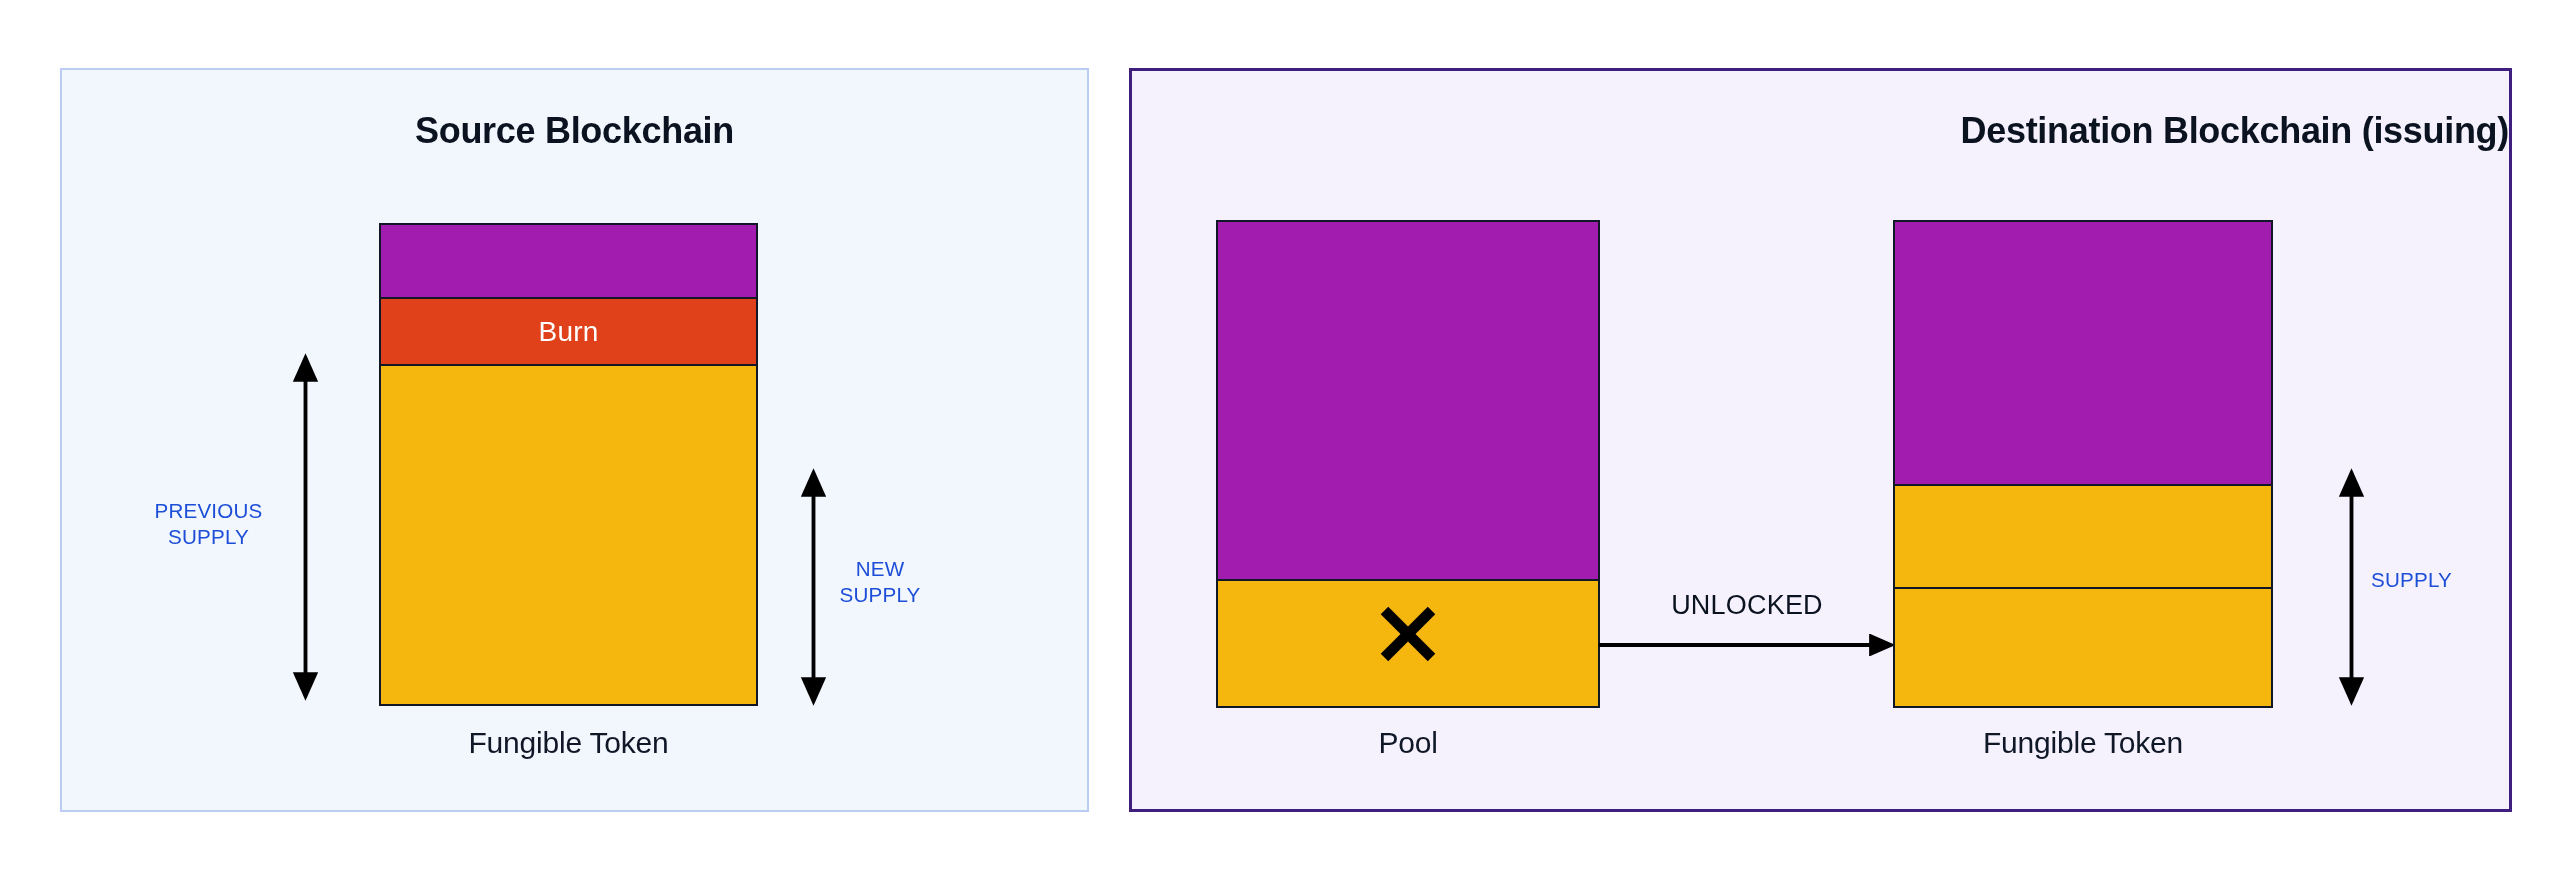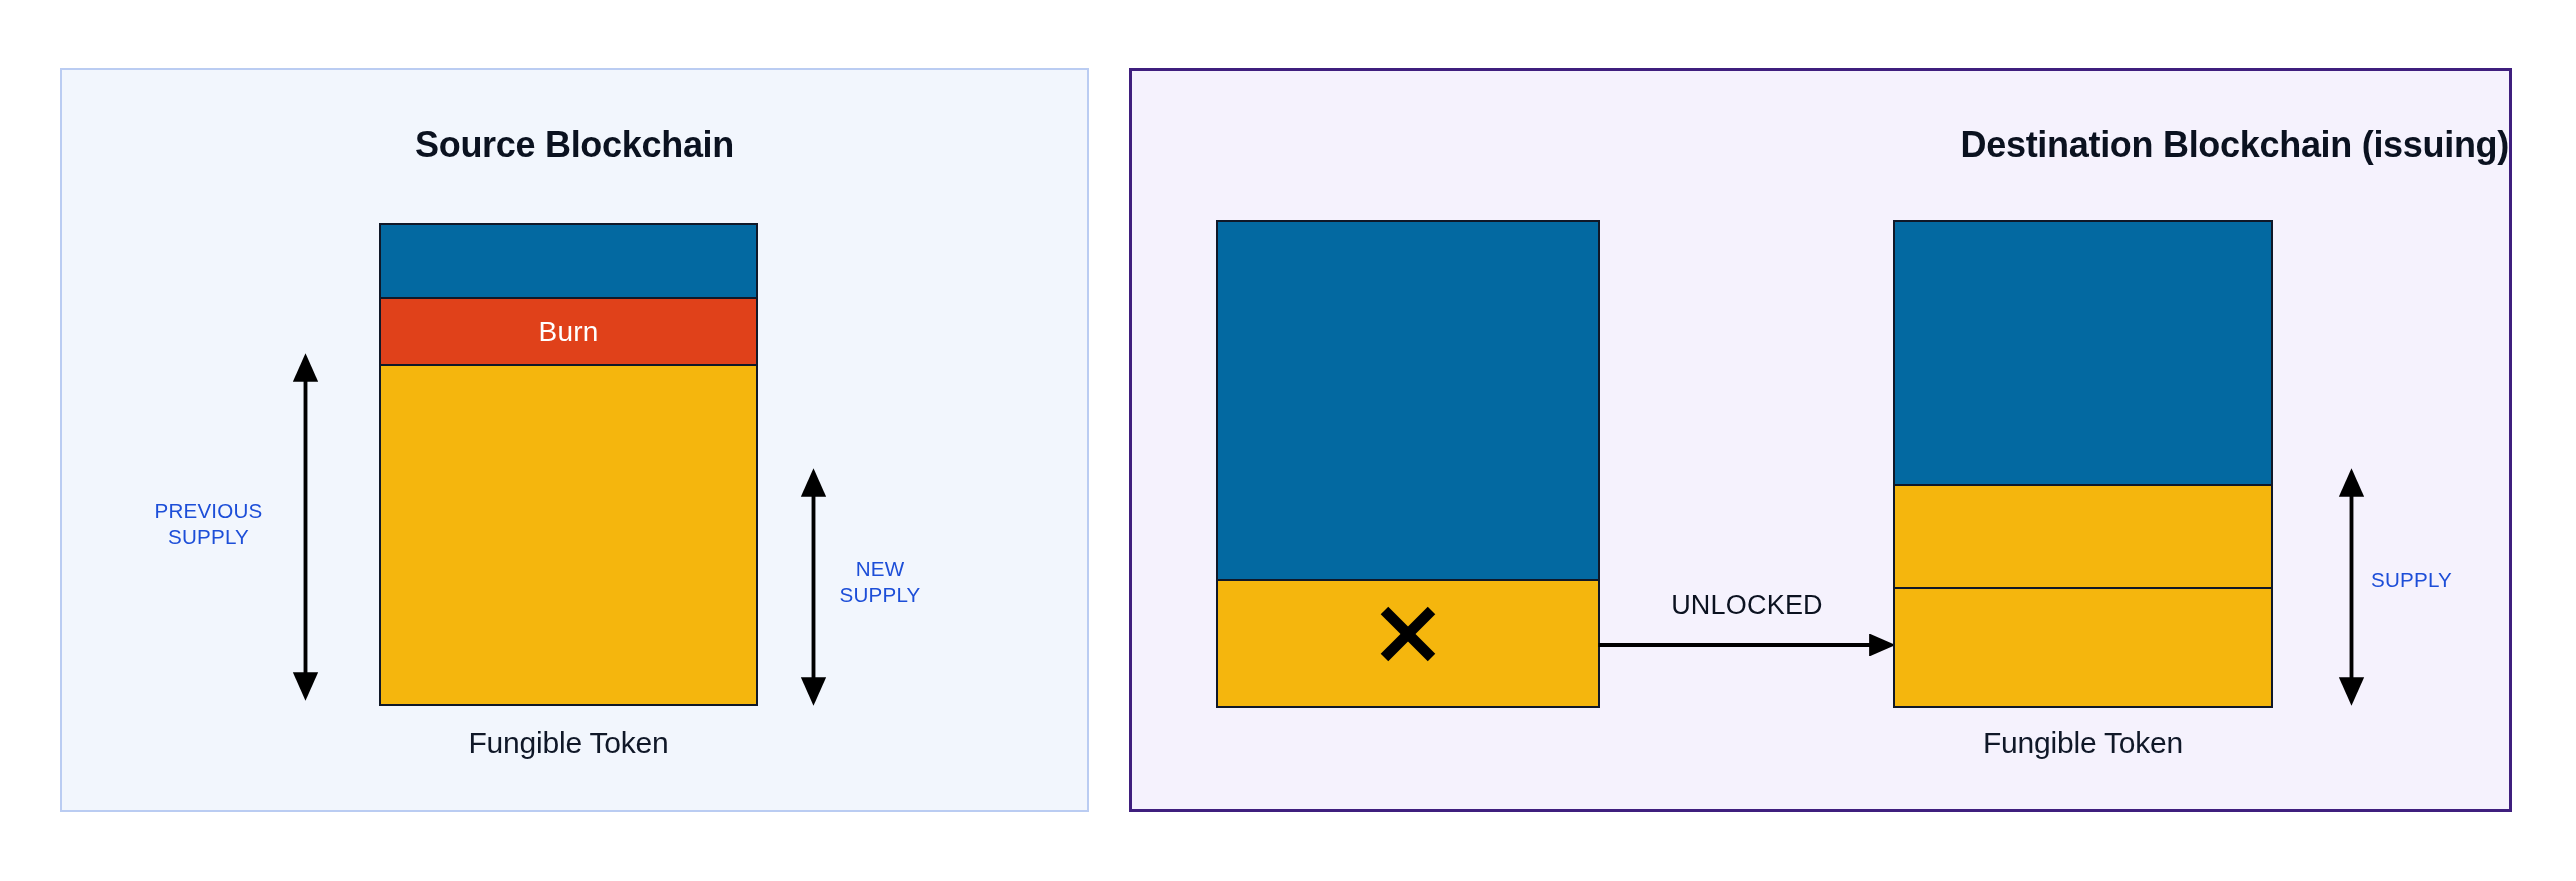--- a/index.html
+++ b/index.html
@@ -48,31 +48,30 @@
   .panel-title {
     position: absolute;
     left: 0;
     right: 0;
     text-align: center;
     font-weight: 700;
     font-size: 36px;
     letter-spacing: -0.3px;
     color: #0B1220;
     white-space: nowrap;
-    margin-top: 14px;
   }
   #source-title  { top: 40px; }
   #dest-title    { top: 39px; text-align: right; }
 
   
   .box {
     position: absolute;
     box-sizing: border-box;
     border: 2.8px solid #101828;
-    background: #0369a1;
+    background: #a21caf;
     display: flex;
     flex-direction: column;
     align-items: flex-end;
   }
   .seg {
     width: 100%;
     box-sizing: border-box;
     position: relative;
     display: flex;
     align-items: center;
@@ -241,20 +240,21 @@
   <div class="box" id="pool-box">
     <div class="seg" id="pool-seg-empty"></div>
     <div class="seg divider-top" id="pool-seg-filled"></div>
   </div>
 
   <svg class="x-mark" id="pool-x-icon" viewBox="0 0 100 100">
     <line x1="8" y1="8" x2="92" y2="92" stroke="#000000" stroke-width="19" stroke-linecap="butt"></line>
     <line x1="92" y1="8" x2="8" y2="92" stroke="#000000" stroke-width="19" stroke-linecap="butt"></line>
   </svg>
 
+  <div class="box-caption" id="pool-caption">Pool</div>
 
   <div id="unlocked-label">UNLOCKED</div>
   <svg id="unlocked-arrow" viewBox="0 0 540 40">
     <line x1="0" y1="20" x2="505" y2="20" stroke="#000000" stroke-width="7"></line>
     <polygon points="540,20 492,-1 492,41" fill="#000000"></polygon>
   </svg>
 
   <div class="box" id="dest-token-box">
     <div class="seg" id="dest-seg-empty"></div>
     <div class="seg divider-top" id="dest-seg-a"></div>

